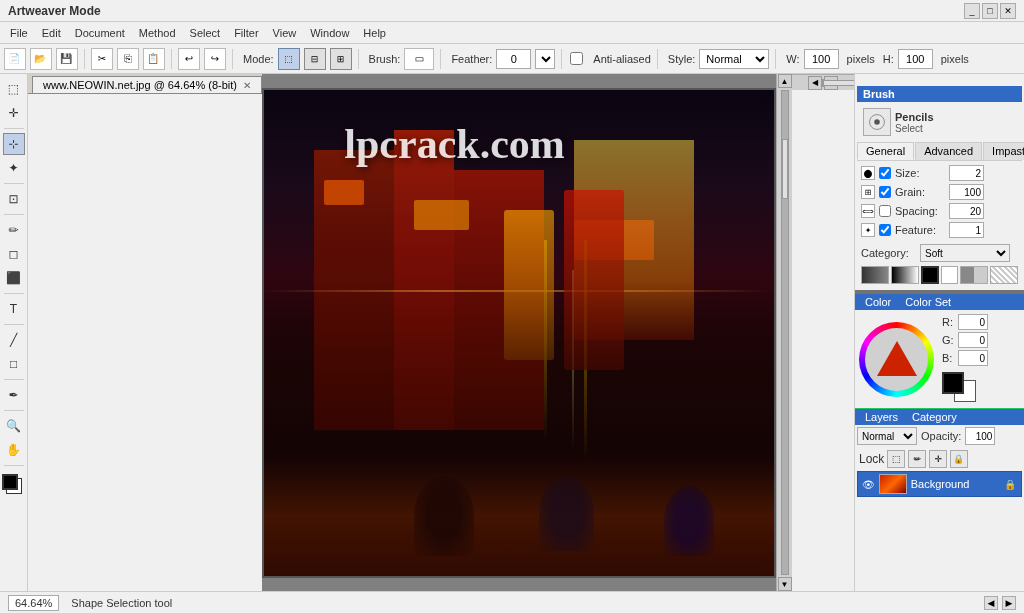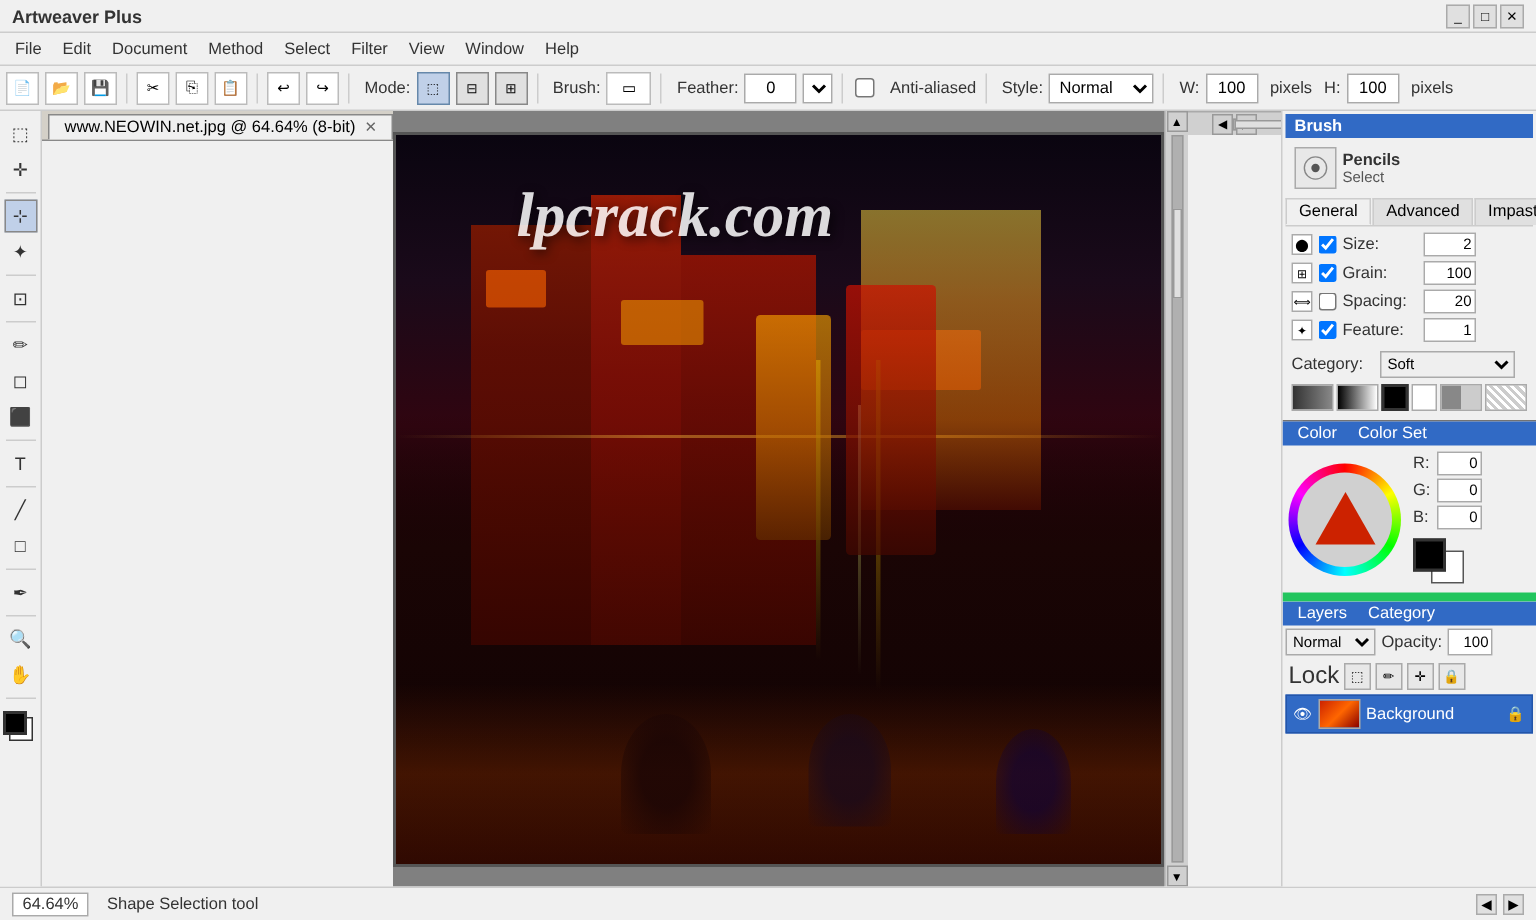--- a/index.html
+++ b/index.html
@@ -41,21 +41,21 @@
     #canvas-area { flex: 1; background: #808080; display: flex; align-items: center; justify-content: center; overflow: hidden; position: relative; }
     #canvas-scrollbar-h { height: 16px; background: #d0d0d0; border-top: 1px solid #aaa; display: flex; align-items: center; padding: 0 16px; }
     #h-scroll-track { flex: 1; height: 8px; background: #b0b0b0; position: relative; border: 1px solid #999; }
     #h-scroll-thumb { width: 80px; height: 6px; background: #e0e0e0; position: absolute; left: 20%; border: 1px solid #999; }
     .scroll-arrow { width: 14px; height: 14px; background: #d0d0d0; border: 1px solid #999; display: flex; align-items: center; justify-content: center; font-size: 8px; cursor: pointer; }
     
     
     #right-panel { width: 170px; background: #f0f0f0; border-left: 1px solid #ccc; display: flex; flex-direction: column; overflow: hidden; }
     
     
-    #brush-section { border-bottom: 1px solid #737373; padding: 2px; }
+    #brush-section { border-bottom: 4px solid #737373; padding: 2px; margin-top: 10px; }
     #brush-header { background: #316ac5; color: white; padding: 2px 6px; font-size: 11px; font-weight: bold; display: flex; align-items: center; }
     #brush-content { padding: 4px; }
     .brush-preset { display: flex; align-items: center; gap: 4px; padding: 2px; }
     .brush-thumb { width: 28px; height: 28px; border: 1px solid #aaa; background: #e8e8e8; display: flex; align-items: center; justify-content: center; font-size: 8px; color: #666; overflow: hidden; }
     .brush-name { font-size: 11px; color: #333; font-weight: bold; }
     .brush-subname { font-size: 10px; color: #555; }
     
     
     #brush-tabs { display: flex; border-bottom: 1px solid #ccc; }
     .brush-tab { padding: 2px 8px; font-size: 11px; cursor: pointer; border: 1px solid #ccc; border-bottom: none; background: #e0e0e0; margin-right: 1px; }
@@ -65,40 +65,40 @@
     #brush-settings { padding: 4px; }
     .brush-setting-row { display: flex; align-items: center; margin-bottom: 3px; gap: 4px; }
     .setting-icon { width: 14px; height: 14px; border: 1px solid #aaa; background: #fff; display: flex; align-items: center; justify-content: center; font-size: 8px; }
     .setting-checkbox { width: 12px; height: 12px; }
     .setting-label { font-size: 11px; color: #333; min-width: 50px; }
     .setting-input { width: 35px; height: 16px; font-size: 10px; border: 1px solid #aaa; padding: 0 2px; text-align: right; }
     .setting-row-label { font-size: 11px; color: #333; min-width: 55px; }
     .setting-select { height: 18px; font-size: 10px; border: 1px solid #aaa; width: 90px; }
     
     
-    #color-section { border-bottom: 6px solid #22c55e; }
+    #color-section { border-bottom: 1px solid #22c55e; }
     #color-header { background: #316ac5; color: white; padding: 2px 6px; font-size: 11px; display: flex; align-items: center; gap: 6px; }
     .color-tab-label { cursor: pointer; padding: 0 4px; }
     #color-content { padding: 4px; display: flex; gap: 8px; align-items: center; }
     #rgb-values { display: flex; flex-direction: column; gap: 2px; }
     .rgb-row { display: flex; align-items: center; gap: 2px; }
     .rgb-label { font-size: 11px; width: 14px; color: #333; }
     .rgb-input { width: 30px; height: 16px; font-size: 10px; border: 1px solid #aaa; padding: 0 2px; text-align: right; }
     
     
     #layers-section { flex: 1; overflow: hidden; display: flex; flex-direction: column; }
     #layers-header { background: #316ac5; color: white; padding: 2px 6px; font-size: 11px; display: flex; align-items: flex-start; gap: 6px; }
     .layers-tab-label { cursor: pointer; padding: 0 4px; }
     #layers-content { flex: 1; padding: 2px; display: flex; flex-direction: column; gap: 2px; overflow: hidden; }
     #layers-toolbar-row { display: flex; align-items: center; gap: 4px; margin-bottom: 2px; }
     .layers-select { height: 18px; font-size: 10px; border: 1px solid #aaa; width: 60px; }
     .opacity-label { font-size: 11px; color: #333; }
     .opacity-input { width: 30px; height: 18px; font-size: 10px; border: 1px solid #aaa; text-align: right; padding: 0 2px; }
     #lock-row { display: flex; align-items: center; gap: 3px; padding: 1px 2px; }
-    .lock-label { font-size: 16px; color: #333; }
+    .lock-label { font-size: 12px; color: #333; }
     .lock-btn { width: 18px; height: 18px; border: 1px solid #aaa; background: #e8e8e8; cursor: pointer; display: flex; align-items: center; justify-content: center; font-size: 9px; }
     #layer-item { display: flex; align-items: center; gap: 4px; padding: 2px 4px; background: #316ac5; border: 1px solid #2255aa; cursor: pointer; }
     #layer-thumb { width: 28px; height: 20px; border: 1px solid #aaa; overflow: hidden; }
     #layer-name { font-size: 11px; color: white; flex: 1; }
     .layer-lock-icon { font-size: 10px; color: #ccc; }
     
     
     #status-bar { height: 22px; background: #f0f0f0; border-top: 1px solid #ccc; display: flex; align-items: center; padding: 0 8px; gap: 12px; }
     #status-zoom { font-size: 11px; color: #333; background: white; border: 1px solid #aaa; padding: 1px 6px; }
     #status-tool { font-size: 11px; color: #333; }
@@ -118,21 +118,21 @@
     .wheel-container { position: relative; width: 75px; height: 75px; }
     .wheel-ring { position: absolute; top: 0; left: 0; width: 75px; height: 75px; border-radius: 50%; background: conic-gradient(#ff0000, #ffff00, #00ff00, #00ffff, #0000ff, #ff00ff, #ff0000); }
     .wheel-mask { position: absolute; top: 6px; left: 6px; width: 63px; height: 63px; border-radius: 50%; background: #d0d0d0; display: flex; align-items: center; justify-content: center; overflow: hidden; }
     .pointer-triangle { position: absolute; top: 13px; left: 50%; transform: translateX(-50%); width: 0; height: 0; border-style: solid; border-width: 0 20px 35px 20px; border-color: transparent transparent #cc2200 transparent; }
     
   </style>
 </head>
 <body>
 
 <div id="title-bar">
-  <div id="title-bar-left">Artweaver Plus</div>
+  <div id="title-bar-left">Artweaver Mode</div>
   <div id="title-bar-controls">
     <div class="title-btn">_</div>
     <div class="title-btn">□</div>
     <div class="title-btn close">✕</div>
   </div>
 </div>
 
 <div id="menu-bar">
   <span class="menu-item">File</span>
   <span class="menu-item">Edit</span>
@@ -247,21 +247,21 @@
 
           <div style="position:absolute;top:90px;left:60px;width:40px;height:25px;background:#ff6600;opacity:0.6;border-radius:2px;"></div>
           <div style="position:absolute;top:110px;left:150px;width:55px;height:30px;background:#ffaa00;opacity:0.5;border-radius:2px;"></div>
           <div style="position:absolute;top:130px;right:120px;width:80px;height:40px;background:#dd3300;opacity:0.6;border-radius:2px;"></div>
 
           <div style="position:absolute;top:50px;right:80px;width:120px;height:200px;background:linear-gradient(180deg,#ffdd44 0%,#ffaa22 30%,#dd7700 70%,#661100 100%);opacity:0.5;"></div>
           <div style="position:absolute;top:200px;left:0;right:0;height:2px;background:linear-gradient(90deg,transparent,#ffcc44,#ffaa22,transparent);opacity:0.4;"></div>
 
           <div style="position:absolute;bottom:0;left:0;right:0;height:120px;background:linear-gradient(180deg,transparent,rgba(180,60,0,0.3),rgba(100,20,0,0.4));"></div>
 
-          <div style="position:absolute;top:30px;left:80px;font-size:42px;font-weight:bold;color:white;font-family:'Times New Roman',serif;font-style:italic;opacity:0.85;text-shadow:2px 2px 8px rgba(0,0,0,0.8);">lpcrack.com</div>
+          <div style="position:absolute;top:30px;left:80px;font-size:42px;font-weight:bold;color:white;font-family:'Times New Roman',serif;opacity:0.85;text-shadow:2px 2px 8px rgba(0,0,0,0.8);">lpcrack.com</div>
 
           <div style="position:absolute;top:150px;left:280px;width:3px;height:200px;background:linear-gradient(180deg,#ccaa00,#886600,transparent);opacity:0.6;"></div>
           <div style="position:absolute;top:150px;left:320px;width:3px;height:220px;background:linear-gradient(180deg,#ccaa00,#886600,transparent);opacity:0.6;"></div>
           <div style="position:absolute;top:180px;right:200px;width:2px;height:180px;background:linear-gradient(180deg,#ffffaa,#888844,transparent);opacity:0.5;"></div>
 
           <div style="position:absolute;top:100px;right:150px;width:60px;height:180px;background:linear-gradient(180deg,#cc1100,#881100,#440800);opacity:0.7;border-radius:3px;"></div>
           <div style="position:absolute;top:120px;right:220px;width:50px;height:150px;background:linear-gradient(180deg,#ffaa00,#cc7700,#663300);opacity:0.6;border-radius:3px;"></div>
 
           <div style="position:absolute;bottom:20px;left:150px;width:60px;height:80px;background:radial-gradient(ellipse,#1a0505 40%,transparent 100%);opacity:0.8;border-radius:50% 50% 0 0;"></div>
           <div style="position:absolute;bottom:20px;left:400px;width:50px;height:70px;background:radial-gradient(ellipse,#110333 40%,transparent 100%);opacity:0.7;border-radius:50% 50% 0 0;"></div>

